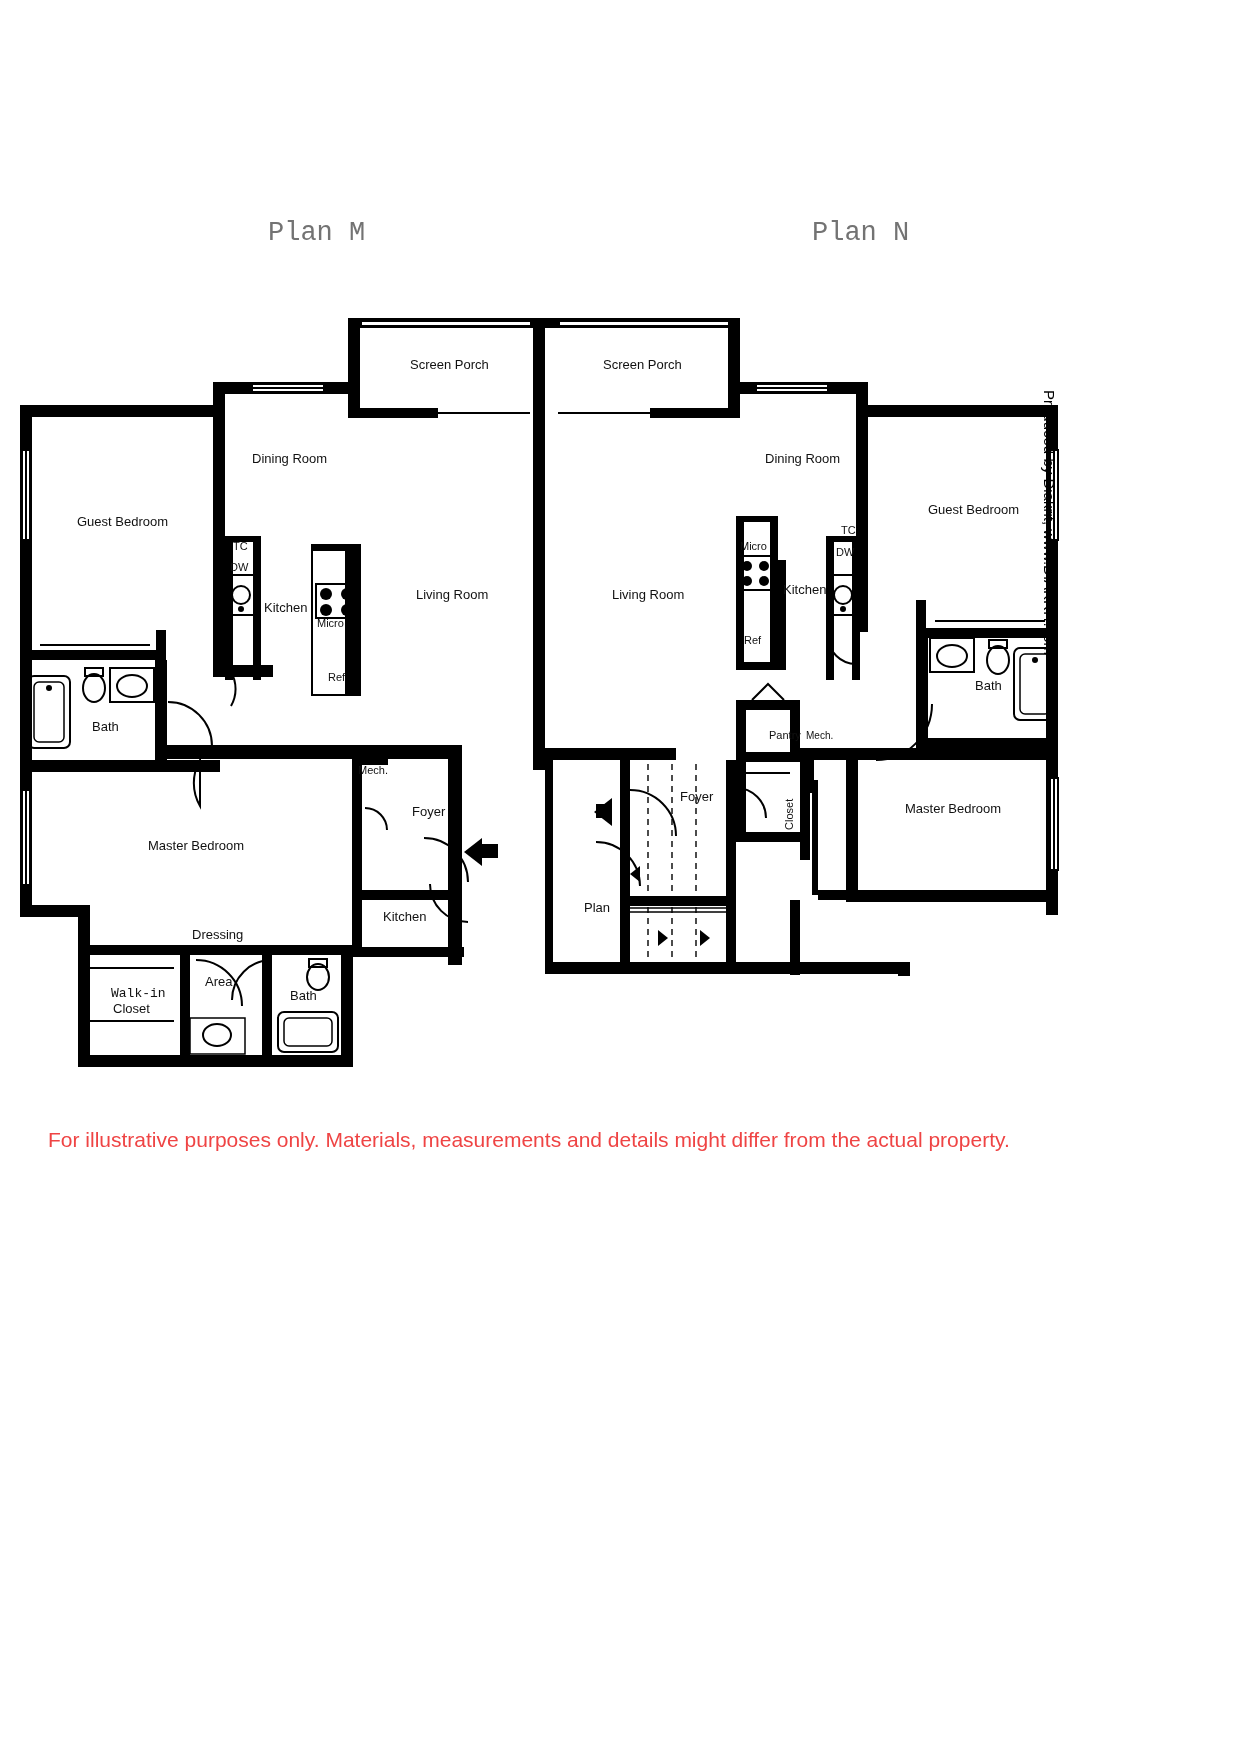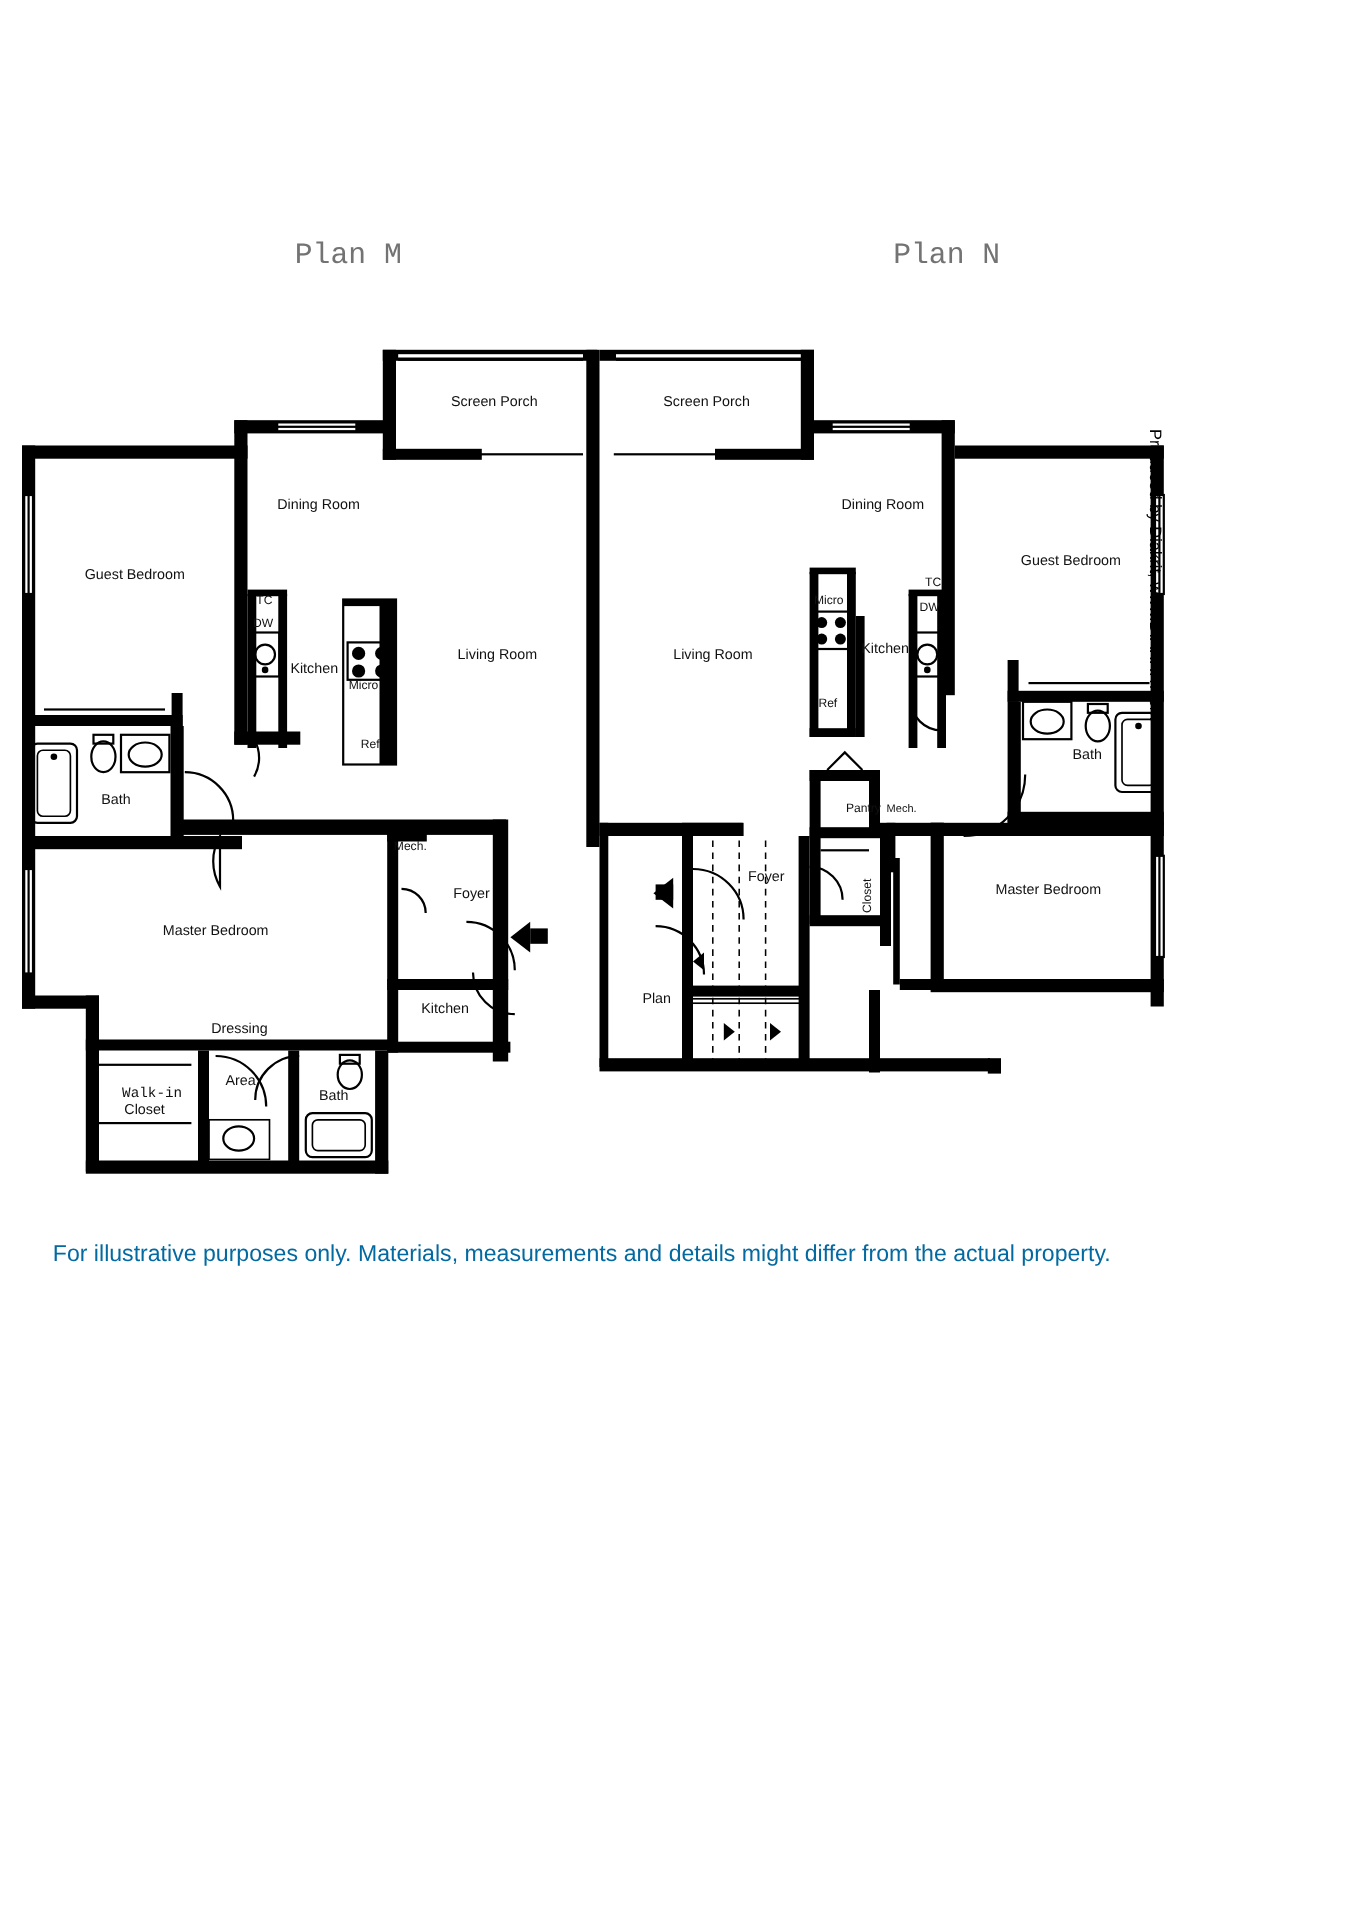--- a/index.html
+++ b/index.html
@@ -26,21 +26,21 @@
   }
   #plan-m-title { left: 268px; top: 218px; }
   #plan-n-title { left: 812px; top: 218px; }
 
   .disclaimer {
     position: absolute;
     left: 48px;
     top: 1128px;
     width: 1140px;
     font-size: 21px;
-    color: #0369a1;
+    color: #ef4444;
   }
 
   .credit {
     position: absolute;
     left: 1058px;
     top: 390px;
     width: 340px;
     font-size: 15px;
     transform: rotate(90deg);
     transform-origin: 0 0;

